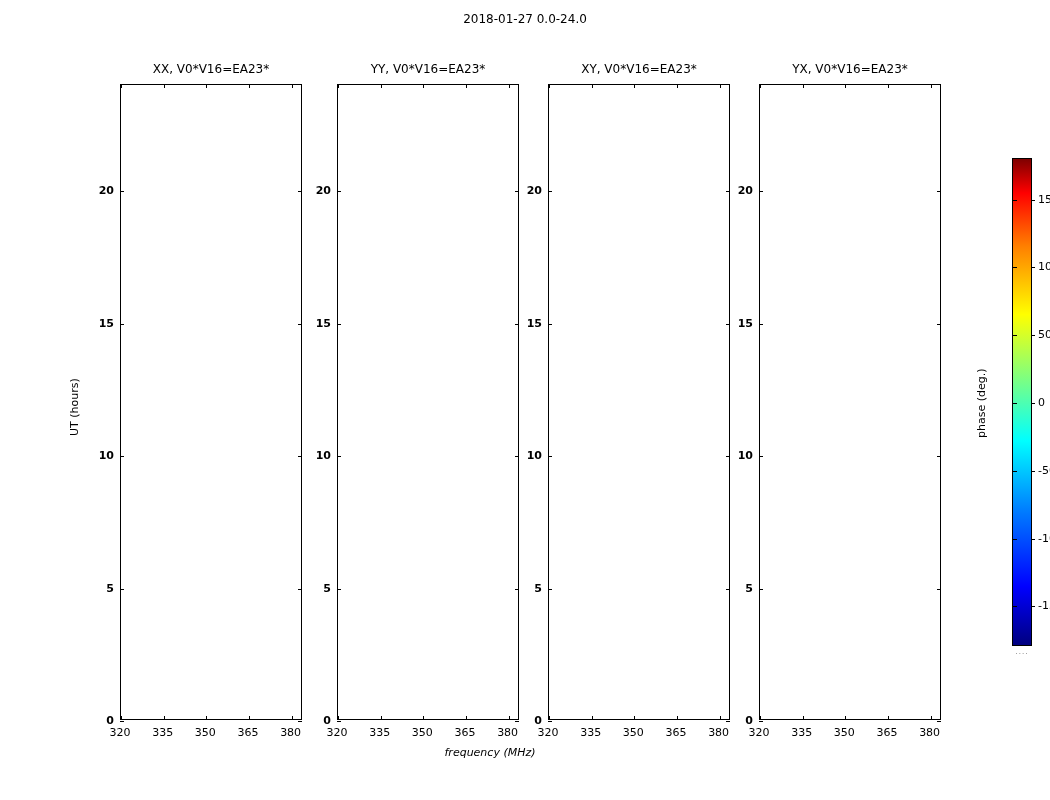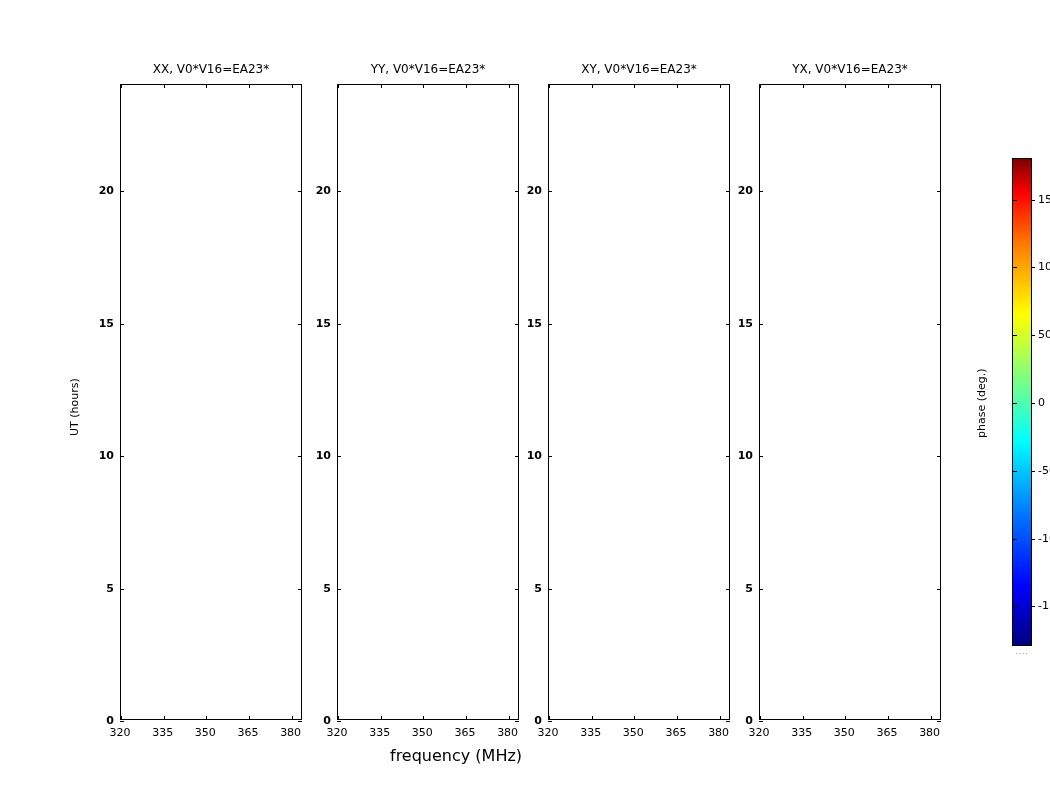--- a/index.html
+++ b/index.html
@@ -99,23 +99,24 @@
   }
   .ylabel {
     position: absolute;
     font-size: 11px;
     transform-origin: 0 0;
     transform: rotate(-90deg);
     white-space: nowrap;
   }
   .xlabel {
     position: absolute;
-    font-size: 16px;
-    text-align: left;
-    white-space: nowrap;
+    font-size: 11px;
+    text-align: center;
+    white-space: nowrap;
+    font-style: italic;
   }
   #colorbar-wrap {
     position: absolute;
     left: 1012px;
     top: 158px;
     width: 20px;
     height: 488px;
   }
   #colorbar {
     position: absolute;
@@ -161,20 +162,21 @@
     font-size: 7px;
     text-align: center;
     color: #555;
     letter-spacing: 1px;
   }
 </style>
 </head>
 <body>
 
 <div id="figure">
+  <div class="suptitle">2018-01-27 0.0-24.0</div>
 
   <div id="colorbar-wrap">
     <div id="colorbar" style="background: linear-gradient(to top, rgb(0, 0, 127) 0%, rgb(0, 0, 255) 12%, rgb(0, 128, 255) 28%, rgb(0, 255, 255) 42%, rgb(127, 255, 127) 55%, rgb(255, 255, 0) 68%, rgb(255, 128, 0) 82%, rgb(255, 0, 0) 93%, rgb(127, 0, 0) 100%);">
         <div class="cb-tick" style="top: 447.333px;"></div>
         <div class="cb-tick-left" style="top: 447.333px;"></div>
         <div class="cb-tick" style="top: 379.556px;"></div>
         <div class="cb-tick-left" style="top: 379.556px;"></div>
         <div class="cb-tick" style="top: 311.778px;"></div>
         <div class="cb-tick-left" style="top: 311.778px;"></div>
         <div class="cb-tick" style="top: 244px;"></div>

